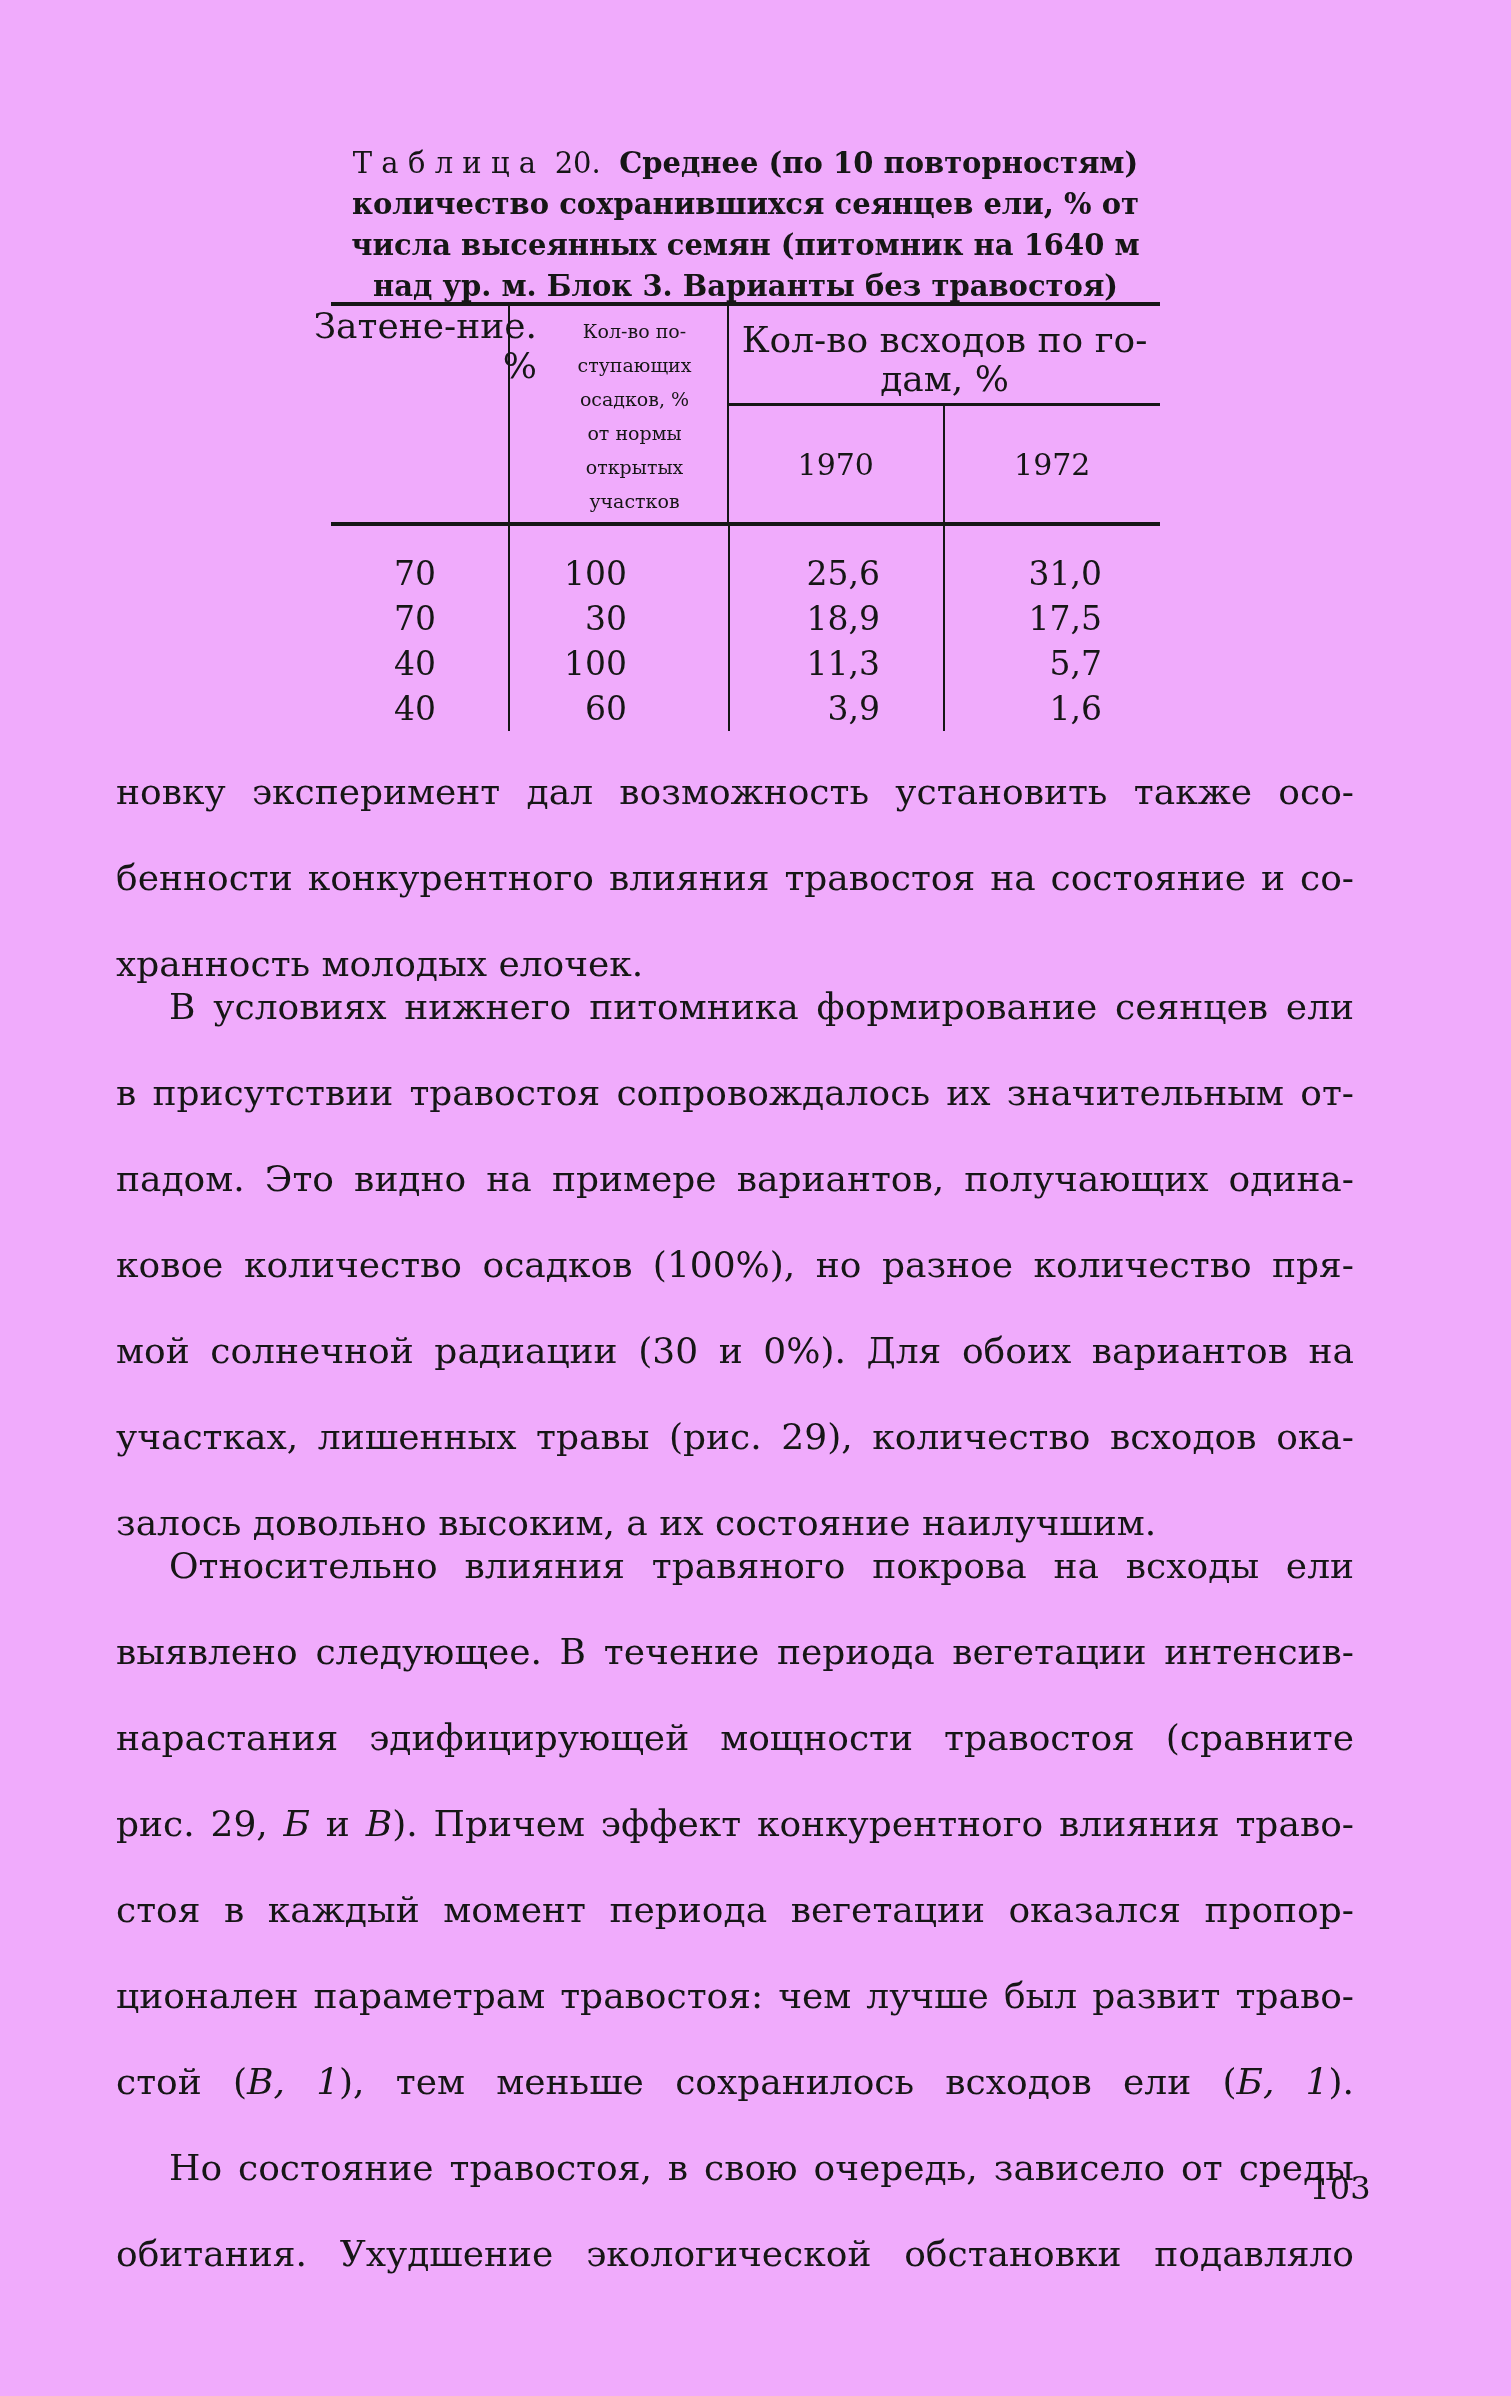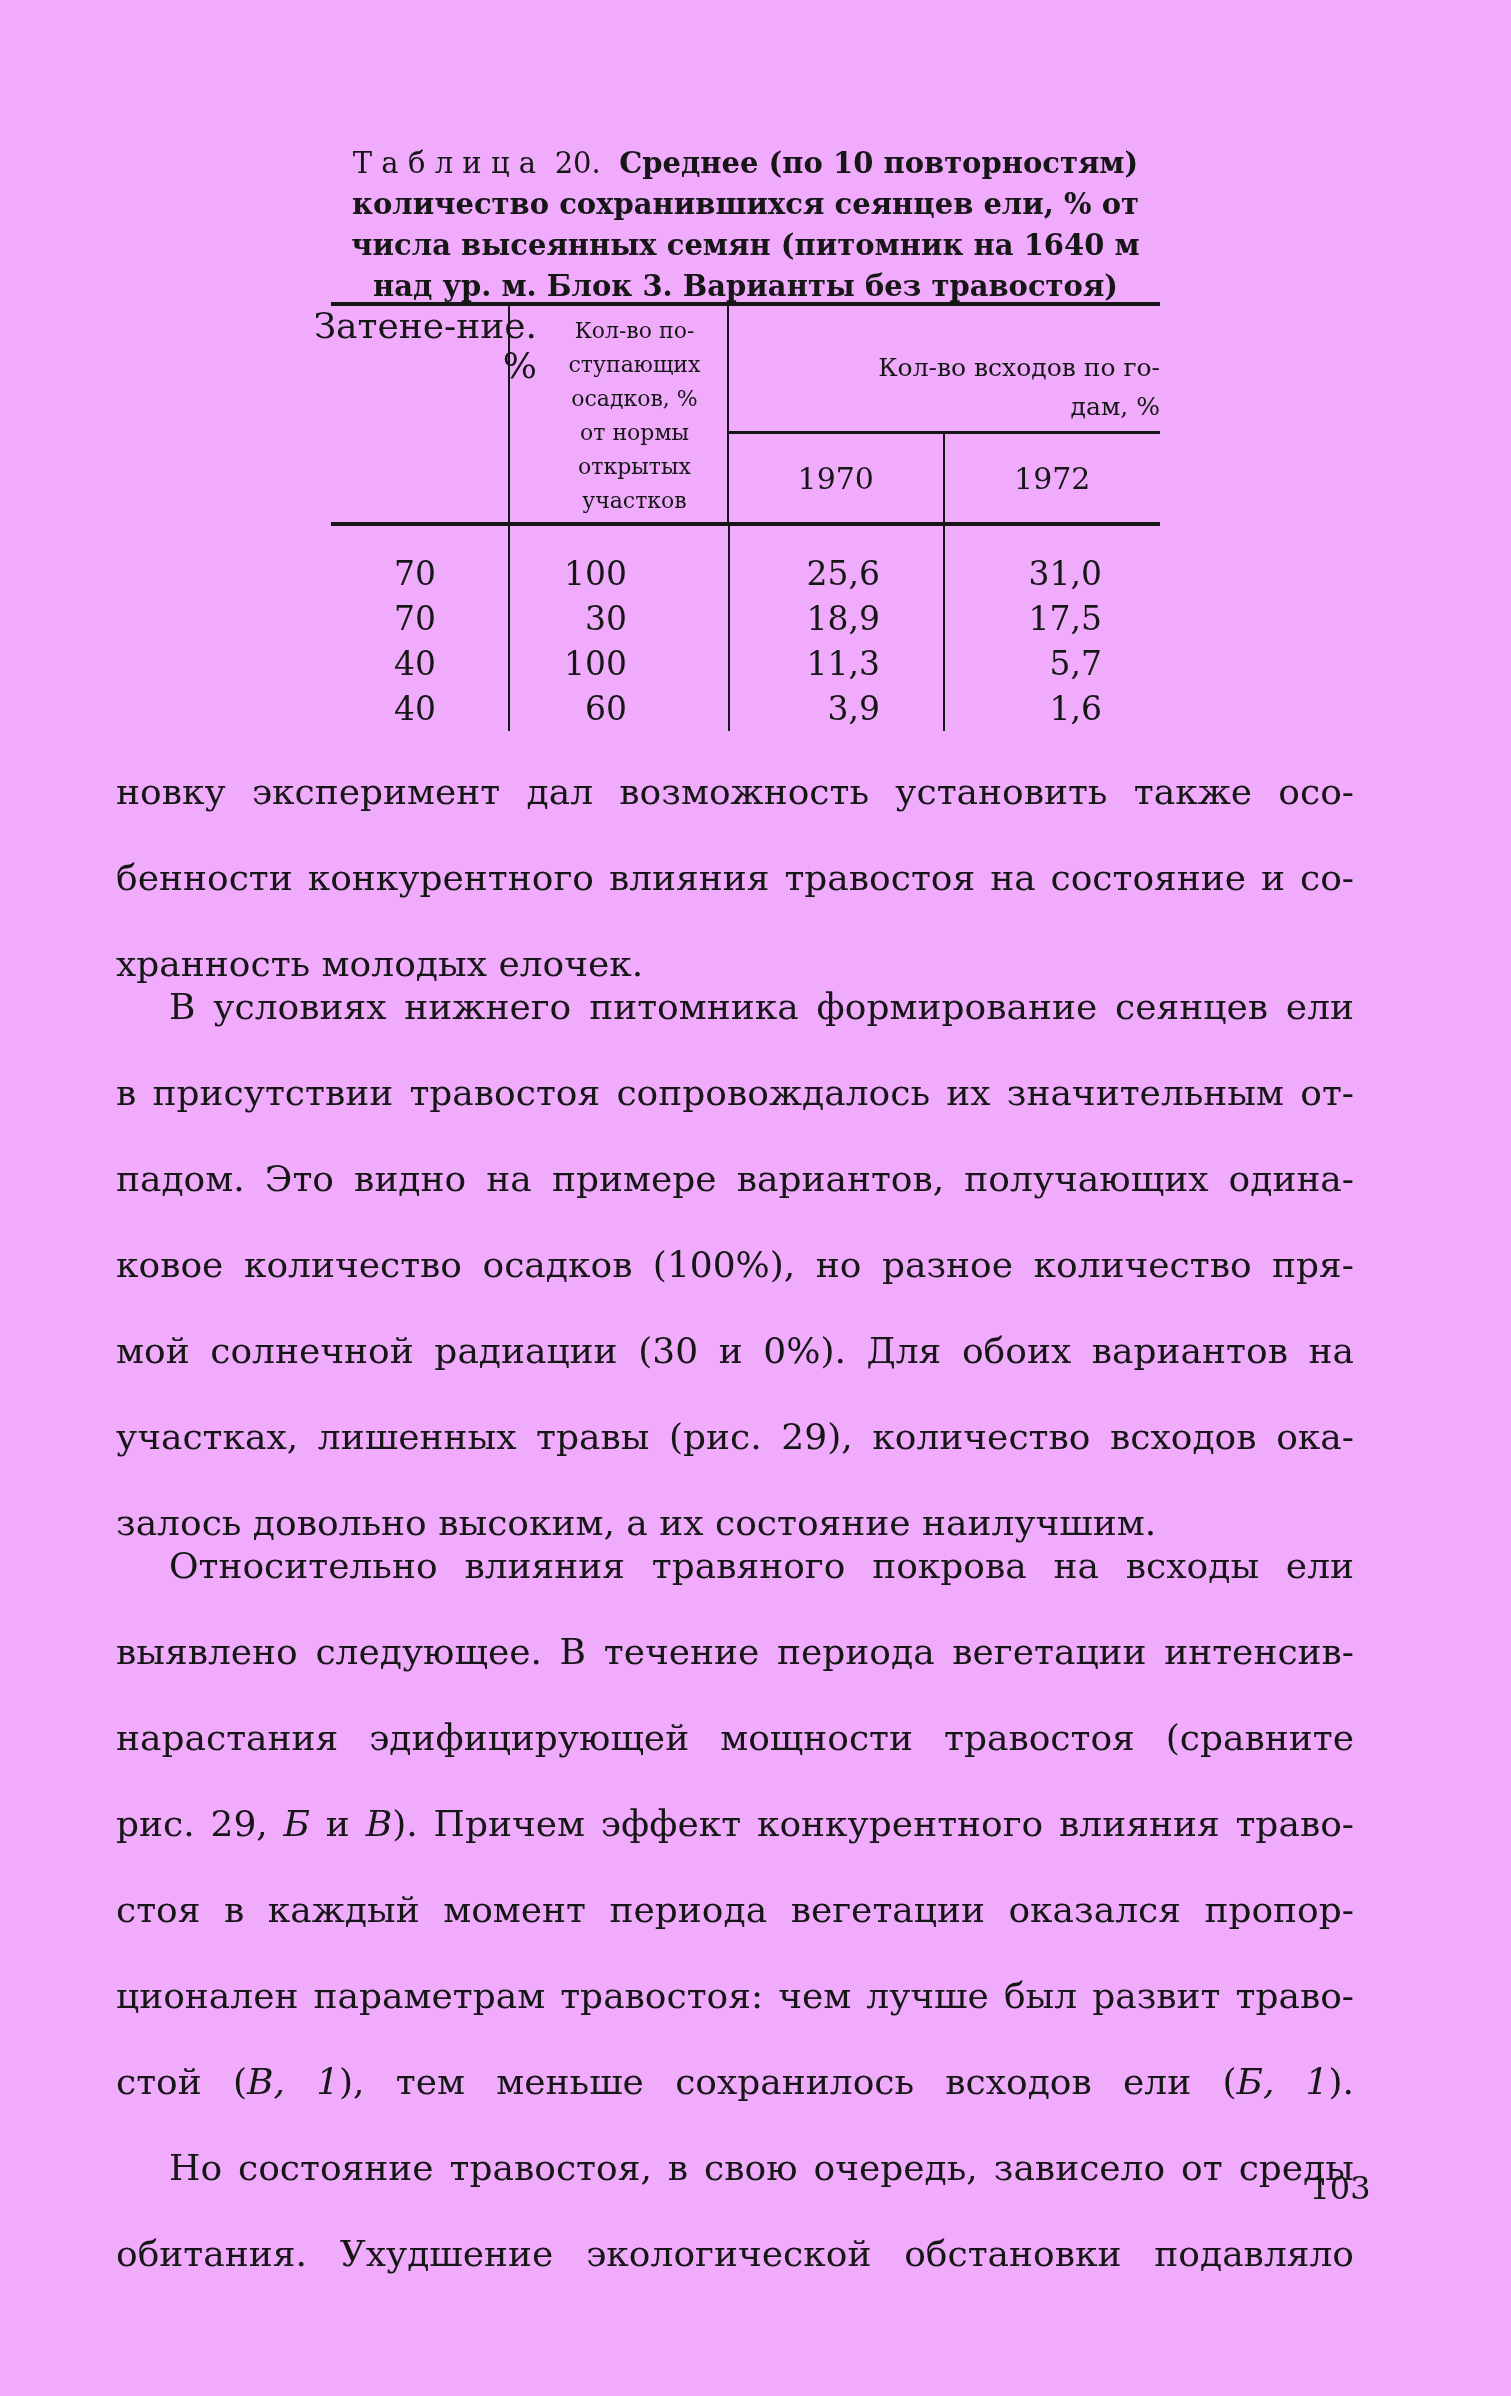--- a/index.html
+++ b/index.html
@@ -32,28 +32,27 @@
     display:flex; height:216px;
     border-bottom:4.8px solid #161616;
   }
   .hcol1 {
     width:179px; box-sizing:border-box; border-right:2.9px solid #161616;
     display:flex; justify-content:center;
     padding-left:11.6px; font-size:36px; line-height:40px;text-align:right;
   }
   .hcol2 {
     width:220px; box-sizing:border-box; border-right:2.9px solid #161616;
-    padding-top:7.7px; text-align:center; font-size:22px; line-height:34px;margin-left:32px;
+    padding-top:7.7px; text-align:center; font-size:19px; line-height:34px;margin-left:32px;
   }
   .hspan { width:431px; box-sizing:border-box; display:flex; flex-direction:column; }
   .hspan-top {
     height:100px; box-sizing:border-box; padding-top:13.5px;
-    text-align:right; font-size:25px; line-height:39px;
+    text-align:center; font-size:36px; line-height:39px;
     border-bottom:3.9px solid #161616;
-    margin-top:28px;
   }
   .hyears { flex:1; display:flex; }
   .hyear {
     width:229px; box-sizing:border-box;
     display:flex; align-items:center; justify-content:center;
     font-size:30px;
     text-align:center;
   }
   .hyear.first { border-right:2.9px solid #161616; }
 

